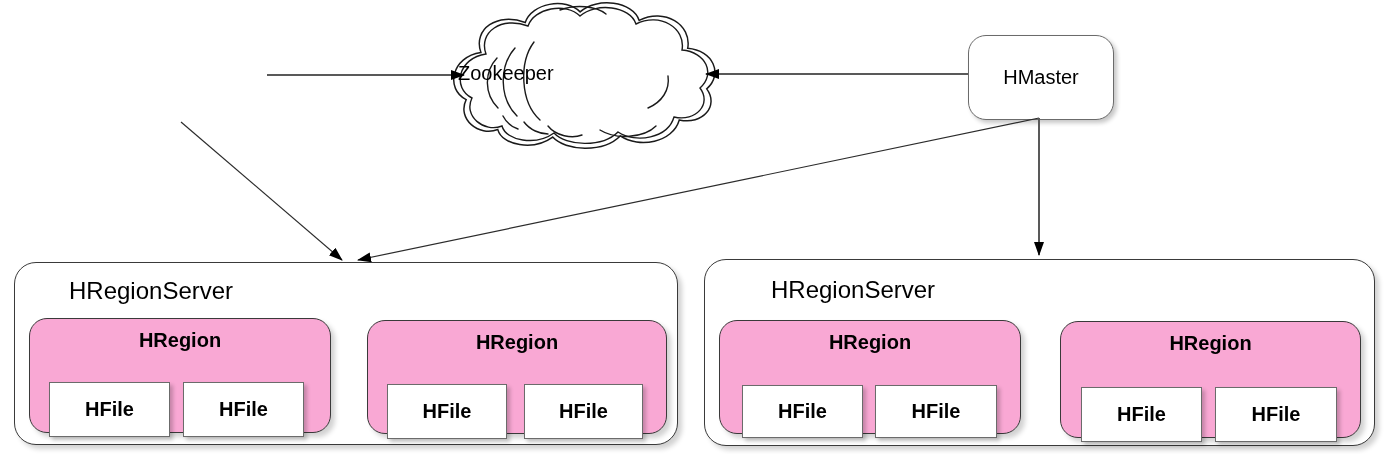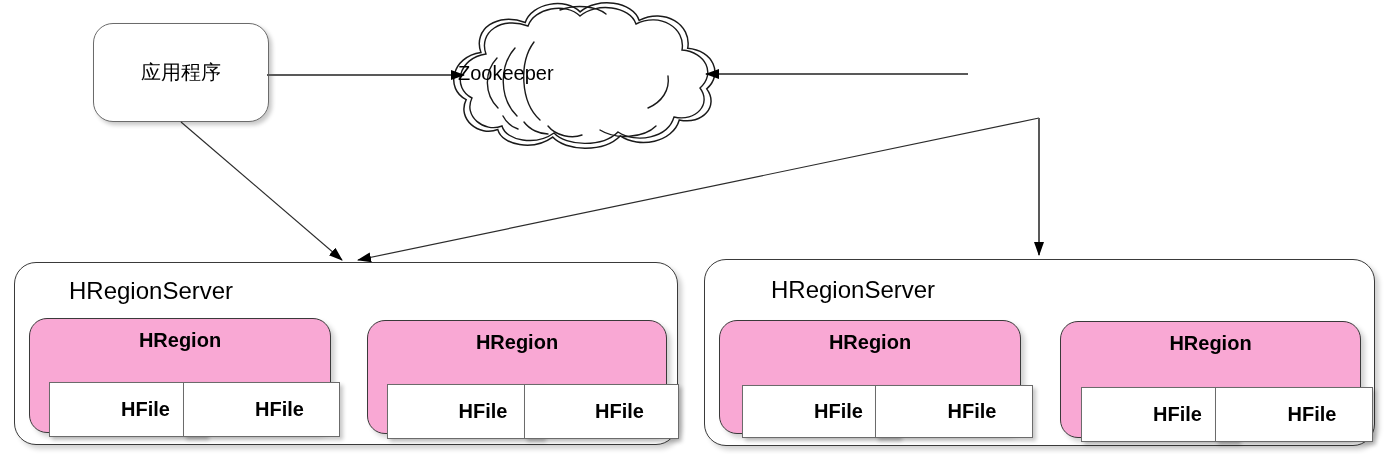--- a/index.html
+++ b/index.html
@@ -63,21 +63,20 @@
   }
   .hfile {
     position: absolute;
     background: #ffffff;
     border: 1.5px solid #6b6b6b;
     box-shadow: 3px 3px 4px rgba(0,0,0,0.22);
     display: flex;
     align-items: center;
     justify-content: center;
     font-size: 20px;
-    padding-left: 36px;
   }
   .overlay {
     position: absolute;
     left: 0;
     top: 0;
     z-index: 5;
     pointer-events: none;
   }
   .zk-label {
     position: absolute;
@@ -87,24 +86,24 @@
     text-align: left;
     font-size: 20px;
     z-index: 6;
   }
 </style>
 </head>
 <body>
 
 <div class="canvas">
 
-  <div class="node" style="left:93px; top:23px; width:174px; height:97px;">
-    <span>应用程序</span>
+
+  <div class="node" style="left:968px; top:35px; width:144px; height:83px; border-radius:18px;">
+    <span>HMaster</span>
   </div>
-
 
   <div class="server" style="left:14px; top:262px; width:662px; height:181px;">
     <span class="server-label">HRegionServer</span>
 
     <div class="region" style="left:14px; top:55px; width:300px; height:113px;">
       <span class="region-label">HRegion</span>
       <div class="hfile" style="left:19px; top:63px; width:119px; height:53px;">
         <span>HFile</span>
       </div>
       <div class="hfile" style="left:153px; top:63px; width:119px; height:53px;">

